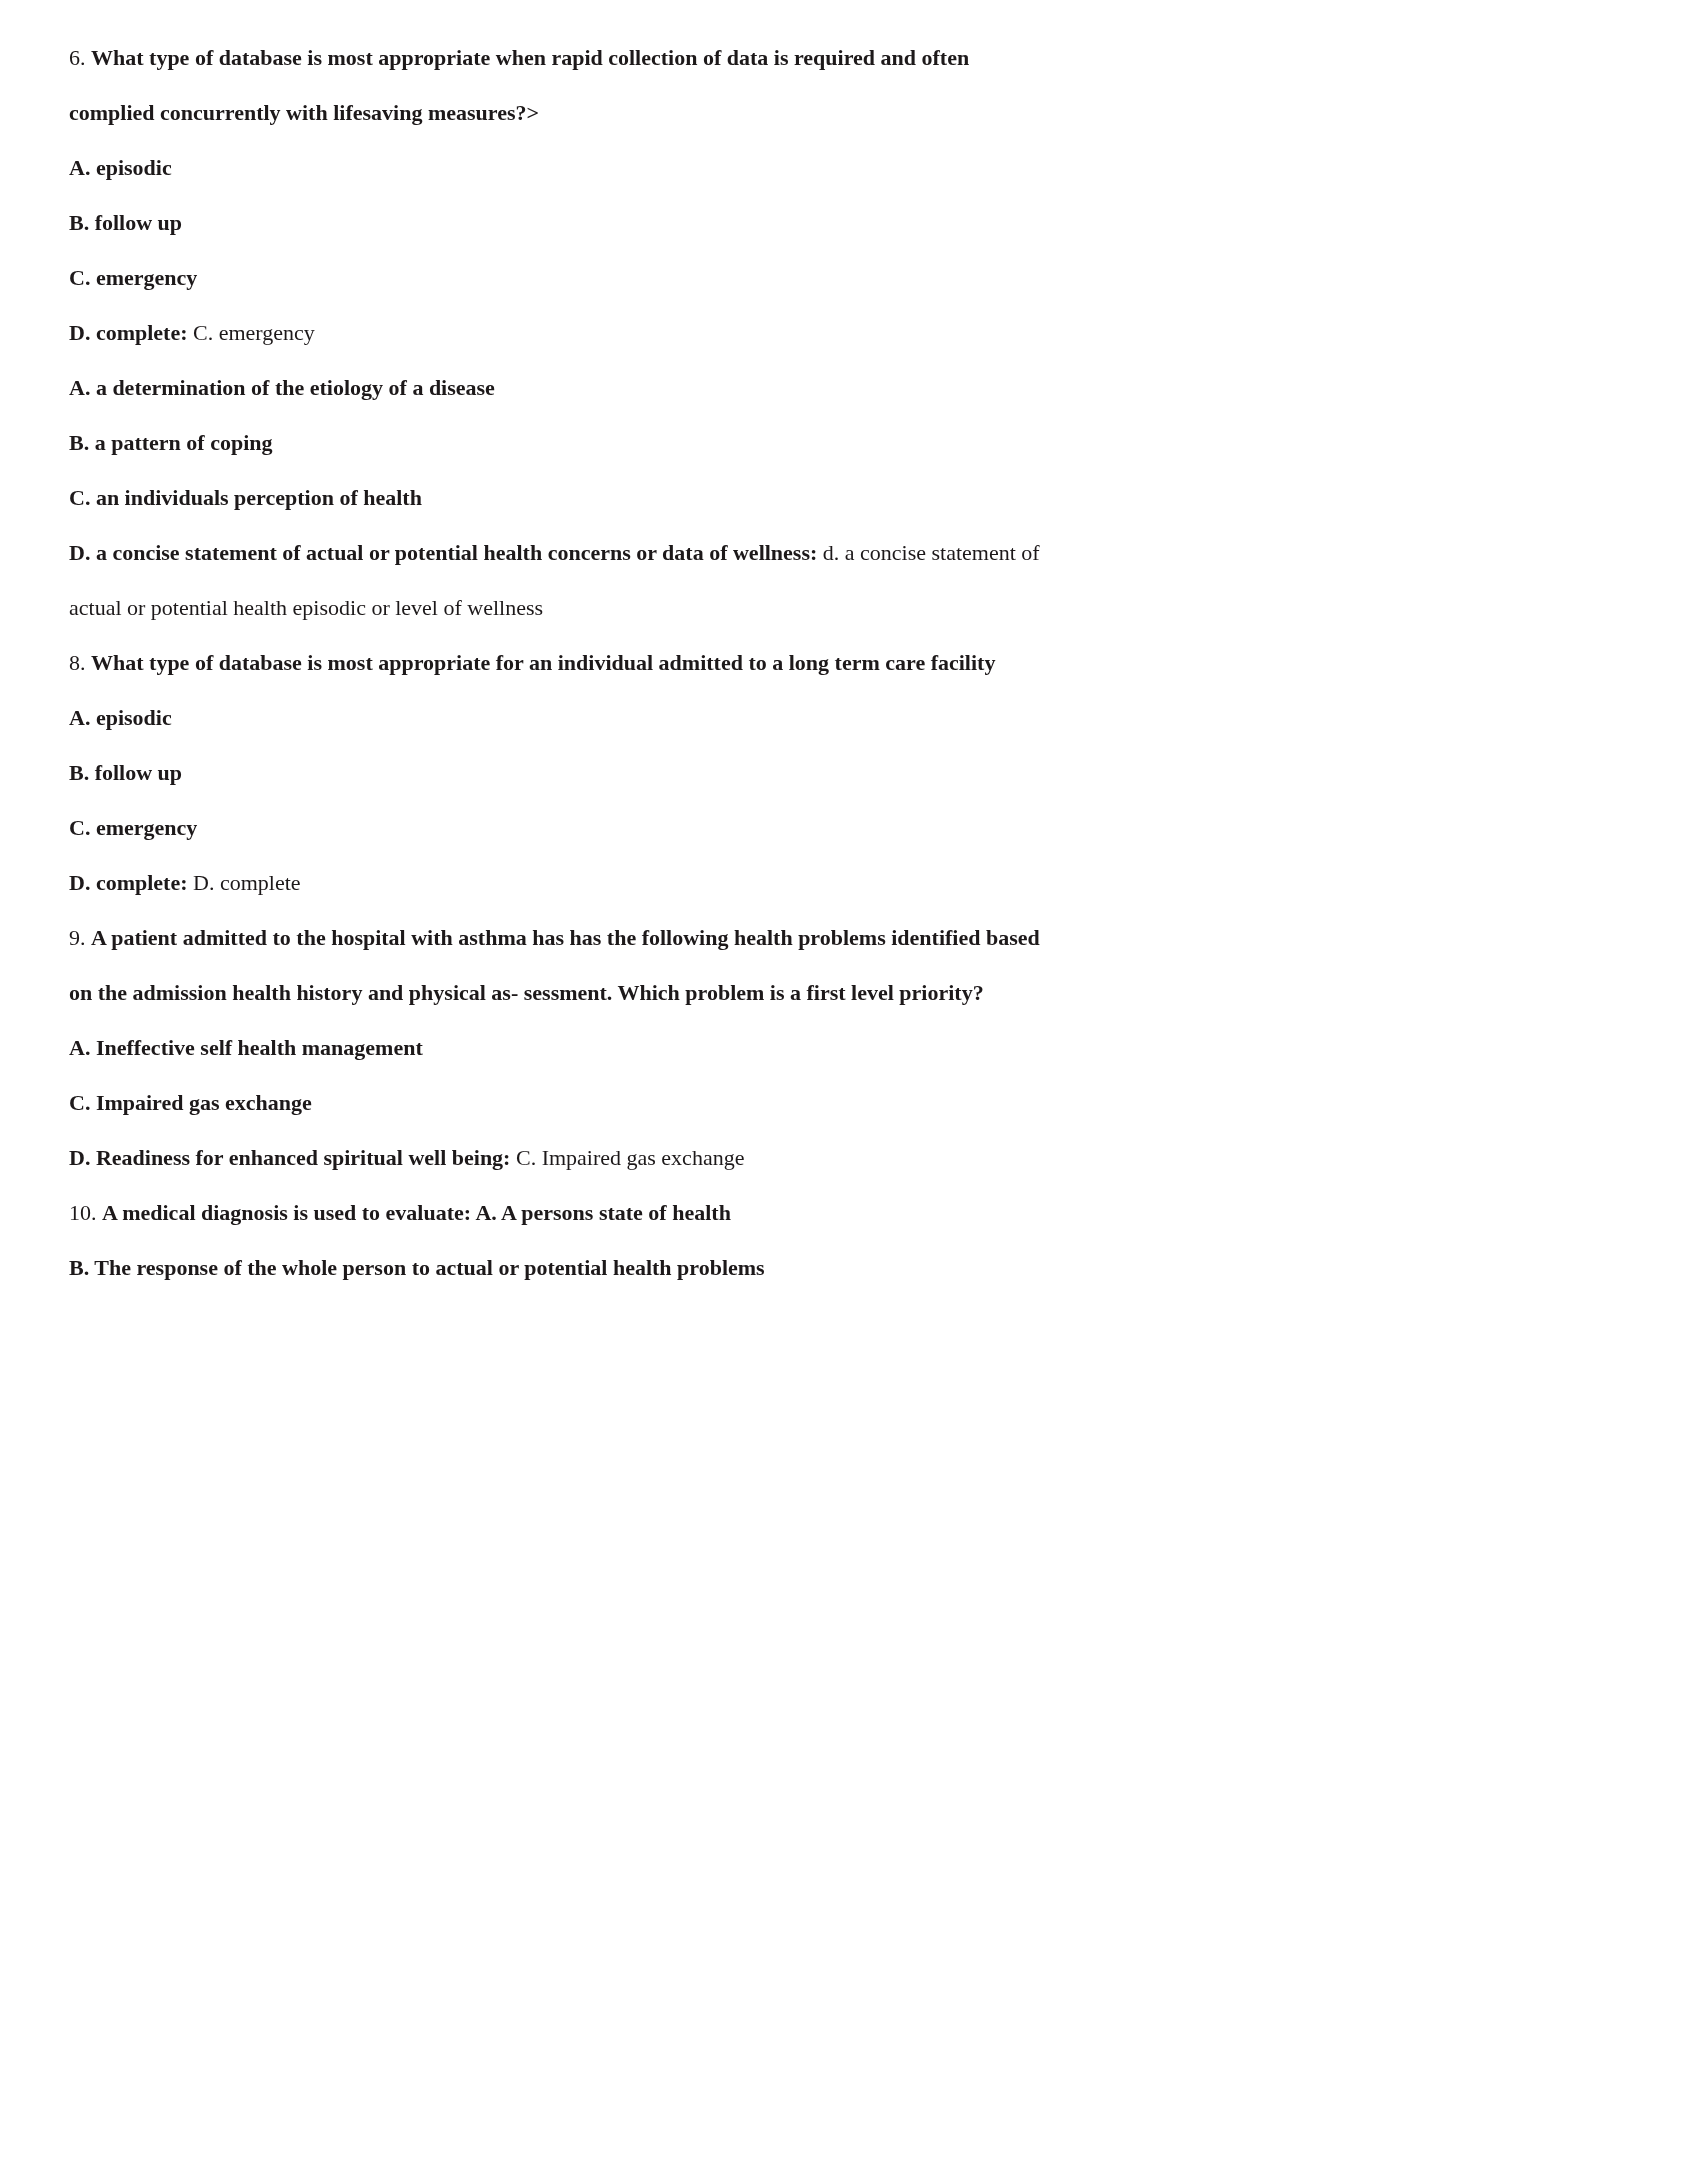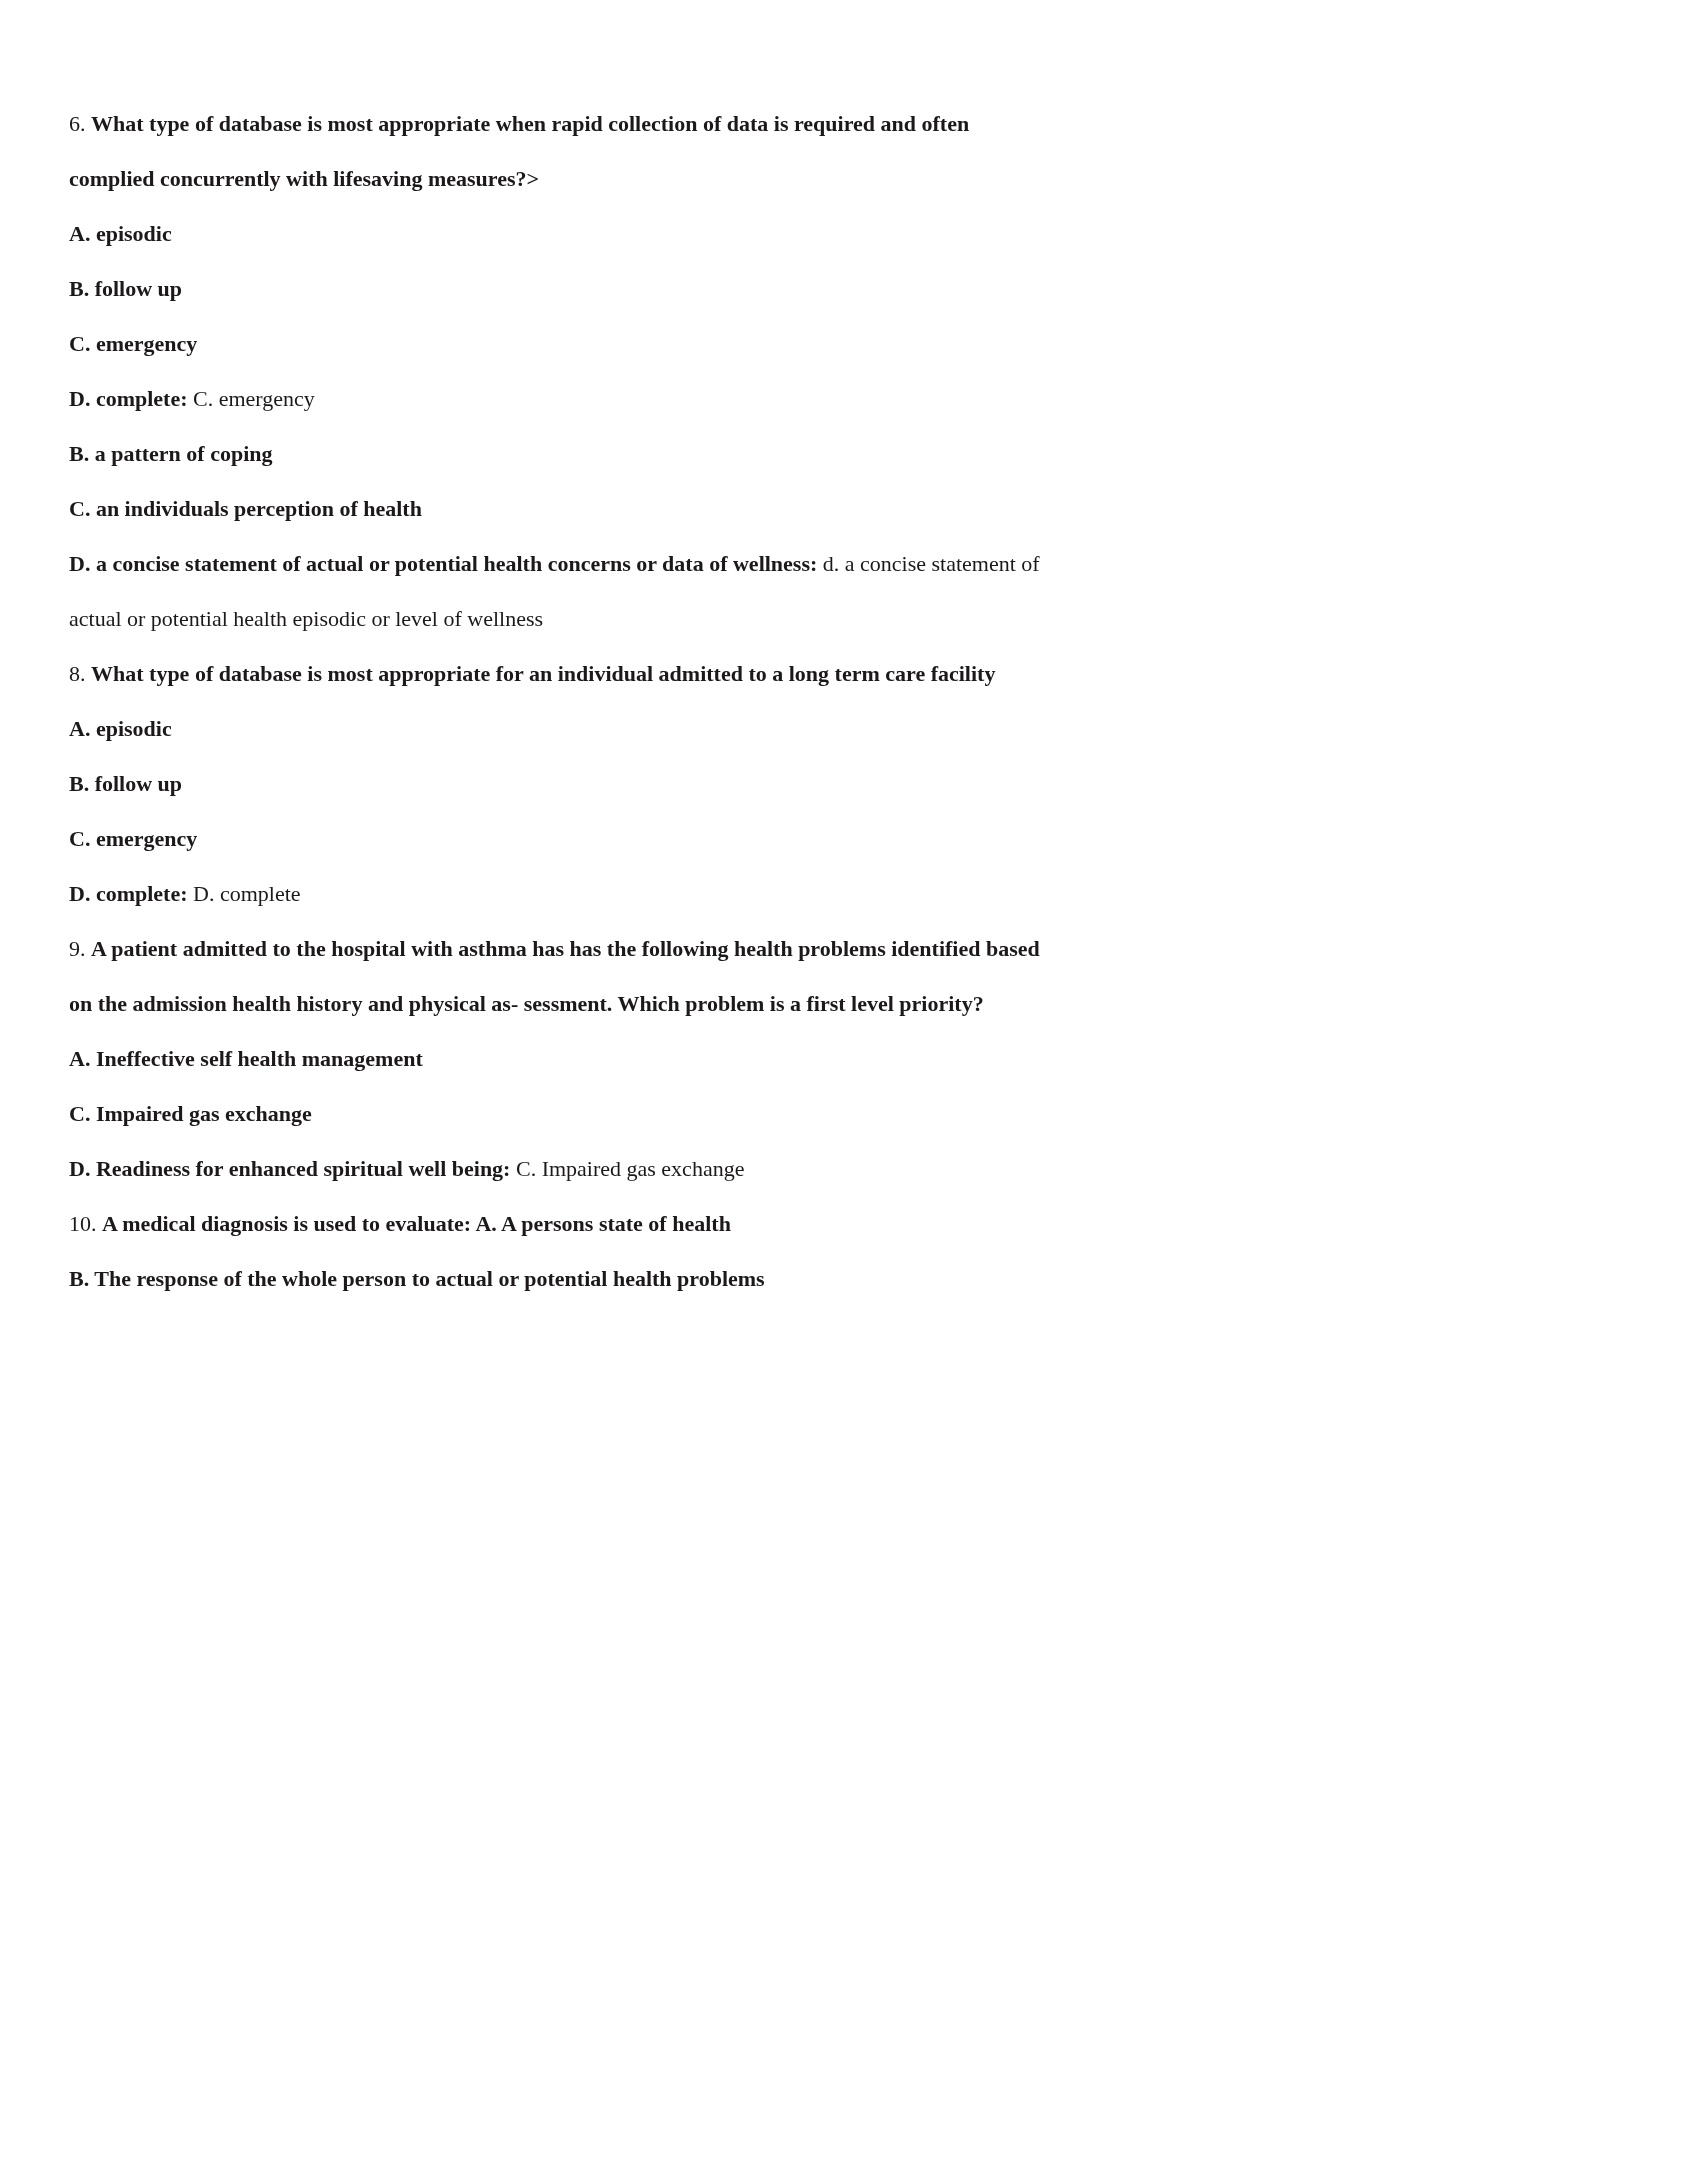--- a/index.html
+++ b/index.html
@@ -14,21 +14,21 @@
     font-family: "Liberation Serif", "DejaVu Serif", serif;
   }
   .page {
     position: absolute;
     top: 0;
     left: 0;
     width: 1683px;
     height: 1840px;
     background: #ffffff;
     box-sizing: border-box;
-    padding: 96px 99px 0 69px;
+    padding: 30px 99px 0 69px;
   }
   .doc-body {
     width: 1188px;
   }
   .line {
     font-size: 22px;
     line-height: 55px;
     color: #1d191a;
     white-space: pre-wrap;
   }
@@ -43,20 +43,21 @@
 <body>
 
 <div class="page">
   <div class="doc-body" id="doc-body">
       <div class="line"><span class="seg-regular">6. </span><span class="seg-bold">What type of database is most appropriate when rapid collection of data is required and often</span></div>
       <div class="line"><span class="seg-bold">complied concurrently with lifesaving measures?&gt;</span></div>
       <div class="line"><span class="seg-bold">A. episodic</span></div>
       <div class="line"><span class="seg-bold">B. follow up</span></div>
       <div class="line"><span class="seg-bold">C. emergency</span></div>
       <div class="line"><span class="seg-bold">D. complete: </span><span class="seg-regular">C. emergency</span></div>
+      <div class="line"><span class="seg-bold">A. a determination of the etiology of a disease</span></div>
       <div class="line"><span class="seg-bold">B. a pattern of coping</span></div>
       <div class="line"><span class="seg-bold">C. an individuals perception of health</span></div>
       <div class="line"><span class="seg-bold">D. a concise statement of actual or potential health concerns or data of wellness: </span><span class="seg-regular">d. a concise statement of</span></div>
       <div class="line"><span class="seg-regular">actual or potential health episodic or level of wellness</span></div>
       <div class="line"><span class="seg-regular">8. </span><span class="seg-bold">What type of database is most appropriate for an individual admitted to a long term care facility</span></div>
       <div class="line"><span class="seg-bold">A. episodic</span></div>
       <div class="line"><span class="seg-bold">B. follow up</span></div>
       <div class="line"><span class="seg-bold">C. emergency</span></div>
       <div class="line"><span class="seg-bold">D. complete: </span><span class="seg-regular">D. complete</span></div>
       <div class="line"><span class="seg-regular">9. </span><span class="seg-bold">A patient admitted to the hospital with asthma has has the following health problems identified based</span></div>

